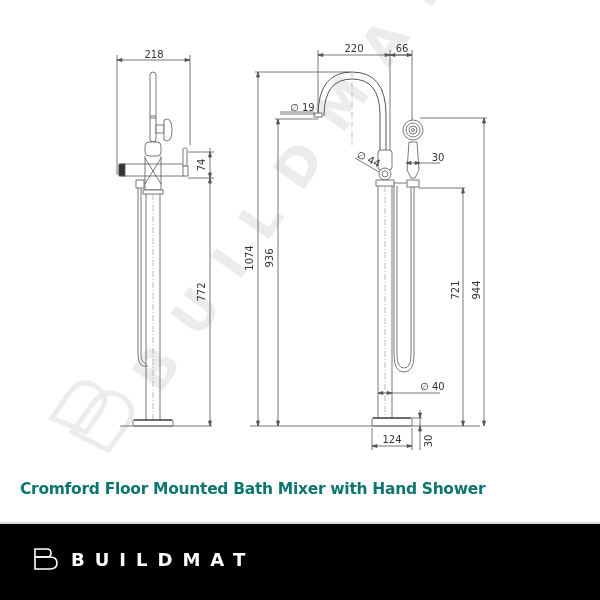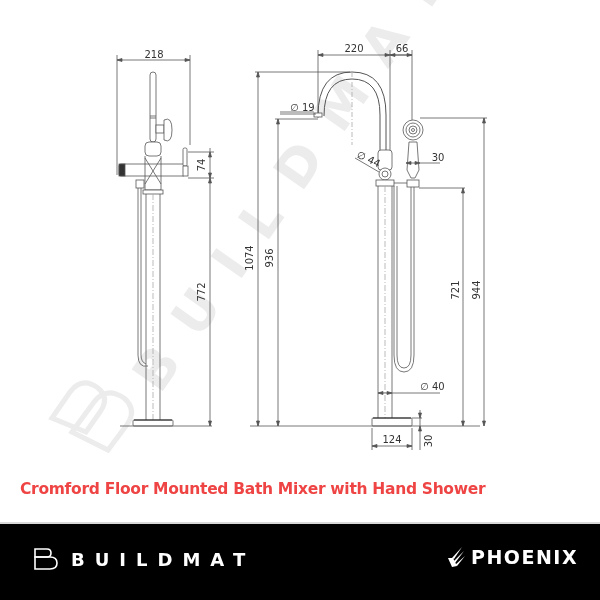--- a/index.html
+++ b/index.html
@@ -1,19 +1,19 @@
 <!DOCTYPE html>
 <html><head>
   <meta charset="utf-8">
   <style>
     html, body { margin:0; padding:0; }
     body { width:600px; height:600px; background:#ffffff; position:relative; overflow:hidden; font-family:"Liberation Sans", sans-serif; }
     #drawing { position:absolute; left:0; top:0; width:600px; height:470px; }
     .dim { font-family:"DejaVu Sans", sans-serif; font-size:10px; fill:#333; }
-    .title { position:absolute; left:20px; top:480px; font-family:"DejaVu Sans", sans-serif; font-weight:bold; font-size:15.5px; color:#ef4444; letter-spacing:-0.3px; }
+    .title { position:absolute; left:20px; top:480px; font-family:"DejaVu Sans", sans-serif; font-weight:bold; font-size:15.5px; color:#0f766e; letter-spacing:-0.3px; }
     .footer { position:absolute; left:0; top:522px; width:600px; height:78px; background:#000; border-top:2px solid #d9d9d9; box-sizing:border-box; }
     .buildmat { position:absolute; left:33px; top:23px; display:flex; align-items:center; }
     .buildmat-text { color:#fff; font-family:"DejaVu Sans", sans-serif; font-weight:bold; font-size:18px; letter-spacing:10px; margin-left:12px; }
     .phoenix { position:absolute; left:446px; top:22px; display:flex; align-items:center; }
     .phoenix-text { color:#fff; font-family:"DejaVu Sans", sans-serif; font-weight:bold; font-size:19px; letter-spacing:1.5px; margin-left:5px; }
   </style>
 </head>
 <body>
 
 <svg id="drawing" viewBox="0 0 600 470" xmlns="http://www.w3.org/2000/svg">
@@ -161,22 +161,13 @@
 <div class="title">Cromford Floor Mounted Bath Mixer with Hand Shower</div>
 
 <div class="footer">
   <div class="buildmat">
     <svg width="26" height="24" viewBox="0 0 26 24" fill="none" stroke="#fff" stroke-width="1.6">
       <path d="M2,2 H14 Q18,2 18,6 Q18,10 14,10 H2 Z"></path>
       <path d="M2,10 H17 Q24,10 24,16 Q24,22 17,22 H2 Z"></path>
     </svg>
     <span class="buildmat-text">BUILDMAT</span>
   </div>
-  <div class="phoenix">
-    <svg width="20" height="22" viewBox="0 0 20 22" fill="#fff">
-      <path d="M16,1 L6,12 L8,13 Z"></path>
-      <path d="M18,5 L7,16 L9,17 Z"></path>
-      <path d="M19,10 L9,19 L11,20 Z"></path>
-      <path d="M2,12 L7,12 L11,20 L6,21 Z"></path>
-    </svg>
-    <span class="phoenix-text">PHOENIX</span>
-  </div>
 </div>
 
 </body></html>

